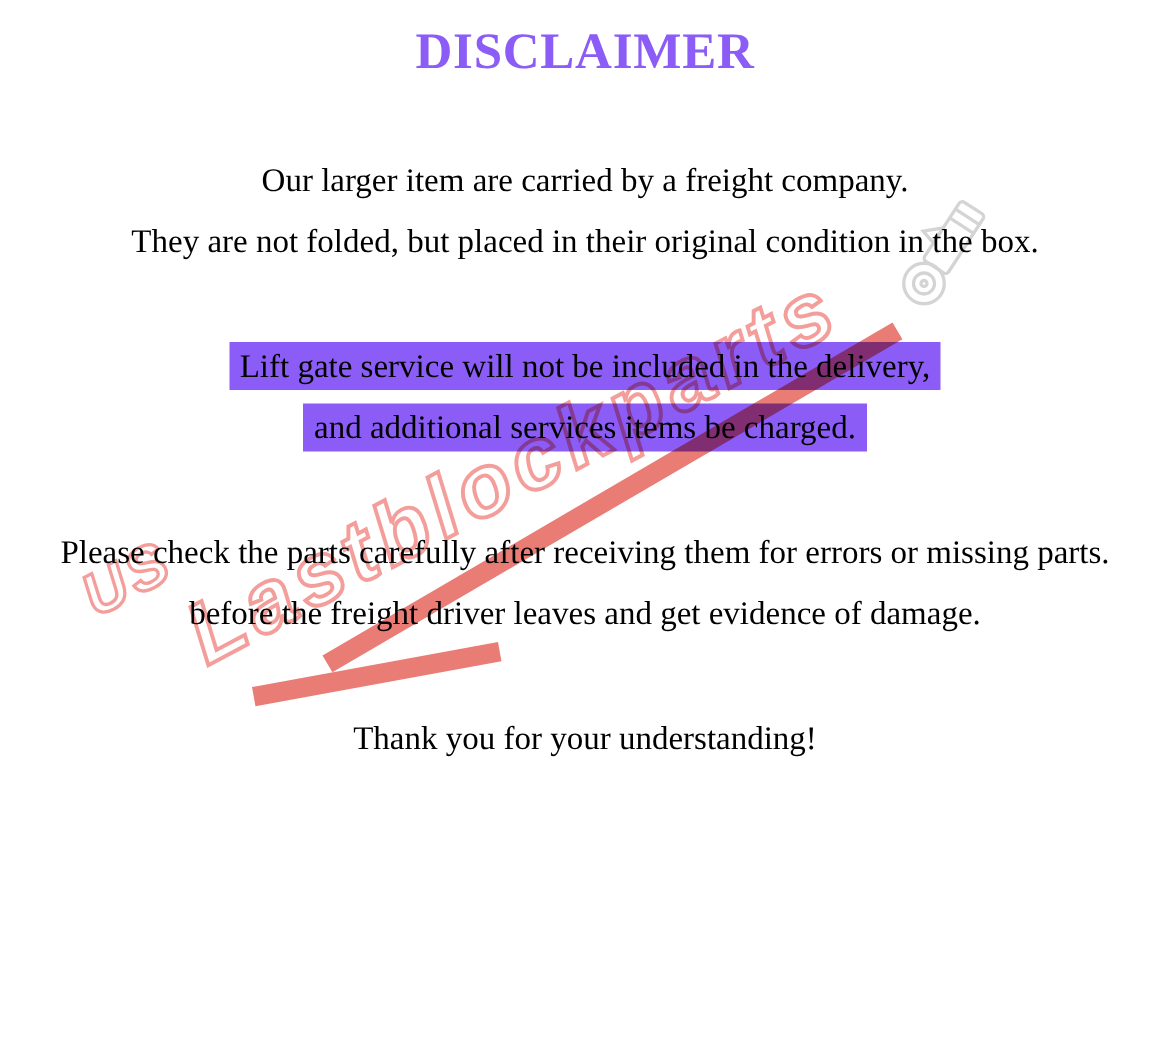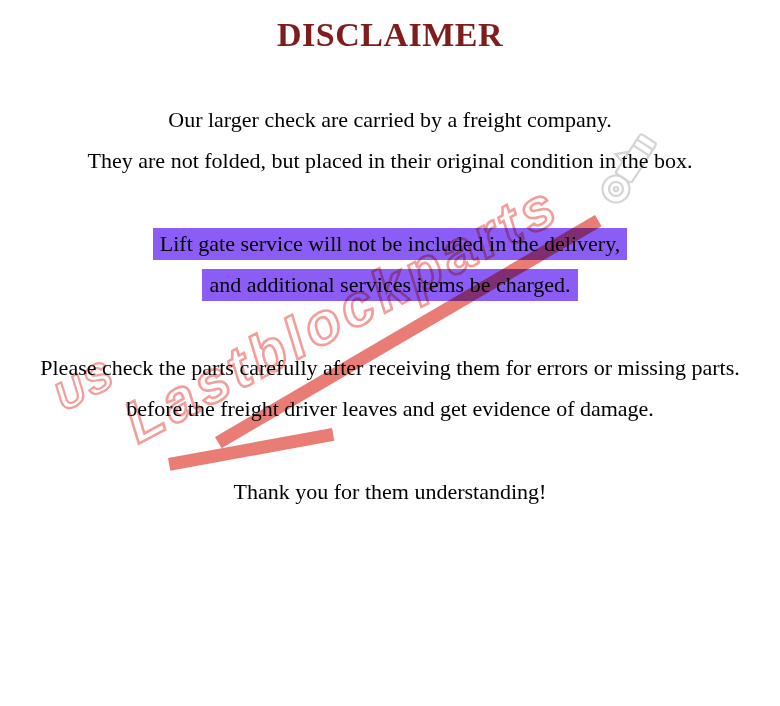--- a/index.html
+++ b/index.html
@@ -13,21 +13,21 @@
     padding-top: 13px;
     text-align: center;
     font-family: "Liberation Serif", serif;
   }
   .title {
     margin: 0;
     font-size: 34px;
     line-height: 44px;
     font-weight: bold;
     letter-spacing: 0.5px;
-    color: #7f1d1d;
+    color: #8b5cf6;
   }
   .para { margin: 42px 0 0 0; }
   .line {
     height: 41px;
     display: flex;
     align-items: center;
     justify-content: center;
     font-size: 22px;
     color: #000000;
     white-space: nowrap;
@@ -56,21 +56,21 @@
 </style>
 </head>
 <body>
 
 <div class="page">
 
   <h1 class="title">DISCLAIMER</h1>
 
   <section class="para">
     <div class="line">
-        <span>Our larger check are carried by a freight company.</span>
+        <span>Our larger item are carried by a freight company.</span>
       </div>
     <div class="line">
         <span>They are not folded, but placed in their original condition in the box.</span>
       </div>
   </section>
 
   <section class="para">
     <div class="line hl">
         <span>Lift gate service will not be included in the delivery,</span>
       </div>
@@ -84,21 +84,21 @@
         <span>Please check the parts carefully after receiving them for errors or missing parts.</span>
       </div>
     <div class="line">
         <span>before the freight driver leaves and get evidence of damage.</span>
       </div>
   </section>
 
 
   <section class="para">
     <div class="line">
-        <span>Thank you for them understanding!</span>
+        <span>Thank you for your understanding!</span>
       </div>
   </section>
 
   <svg class="watermark" viewBox="0 0 780 706" xmlns="http://www.w3.org/2000/svg" aria-hidden="true">
 
     <g stroke="#d4d4d4" stroke-width="2.2" fill="none">
       <circle cx="616" cy="189" r="13.5"></circle>
       <circle cx="616" cy="189" r="7"></circle>
       <circle cx="616" cy="189" r="2"></circle>
       <g transform="translate(620,182) rotate(33)">

